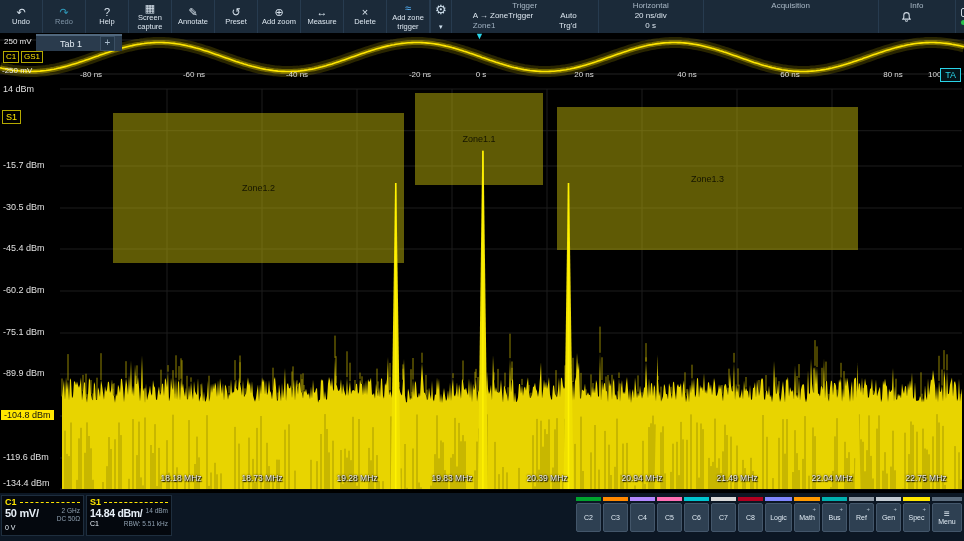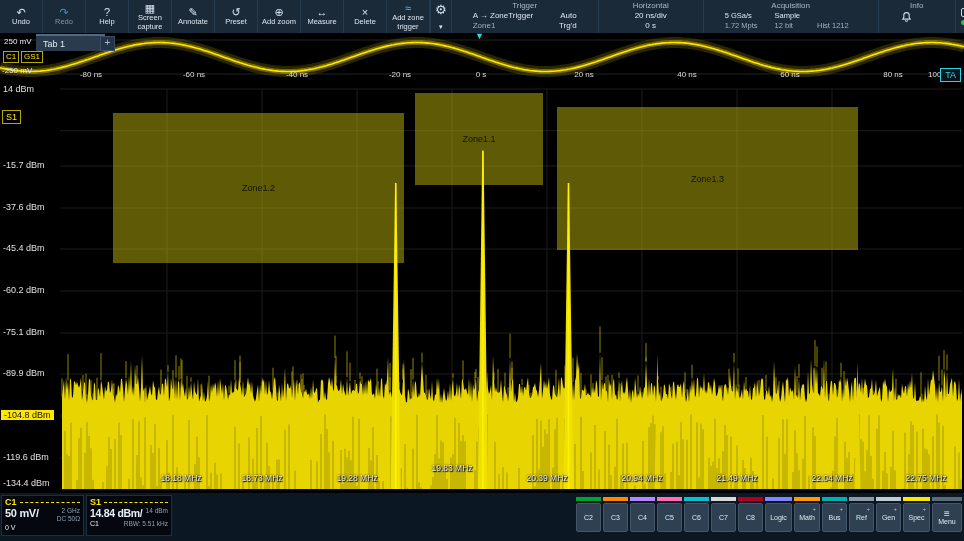--- a/index.html
+++ b/index.html
@@ -25,21 +25,21 @@
   .infocol{}
   .statuscol{display:flex;flex-direction:column;align-items:center;justify-content:center;gap:3px;padding:0 5px;border-left:1px solid #273b4f;}
   .devicon{width:11px;height:7px;border:1px solid #cfd9e3;border-radius:2px;}
   .leds{display:flex;gap:3px;}
   .led{width:5px;height:5px;border-radius:50%;}
   .logo{width:27px;height:27px;margin:3px 4px 3px 2px;border-radius:4px;background:linear-gradient(145deg,#5cb1e2,#1c5fa0);position:relative;overflow:hidden;}
   .logo .bar{position:absolute;width:4px;height:18px;background:#fff;transform:skewX(-22deg);}
   .logo .b1{left:8px;top:4px;} .logo .b2{left:15px;top:4px;}
   
   .tab{position:absolute;left:36px;top:34px;width:62px;height:15px;background:#2a3b4d;border-top:2px solid #51687e;
-       color:#e2ebf3;font-size:9px;display:flex;align-items:center;padding-left:7px;z-index:20;cursor:pointer;}
+       color:#e2ebf3;font-size:9px;display:flex;align-items:center;padding-left:24px;z-index:20;cursor:pointer;}
   .tabadd{position:absolute;left:100px;top:36px;width:13px;height:13px;background:#22344​5;background:#223445;border:1px solid #3a4f63;
        color:#a9bccd;font-size:10px;line-height:11px;text-align:center;z-index:20;cursor:pointer;}
   
   .strip{position:absolute;left:0;top:33px;width:964px;height:50px;background:#000;z-index:5;}
   .vlab{position:absolute;font-size:8px;color:#e8e8e8;z-index:6;}
   .badge{position:absolute;font-size:8px;color:#ffe600;border:1px solid #b5a900;background:#000;padding:0 2px;line-height:10px;z-index:6;}
   .trigmark{position:absolute;color:#2ad4e8;font-size:9px;z-index:7;}
   .tlab{position:absolute;top:37px;width:44px;text-align:center;font-size:8px;color:#dcdcdc;z-index:6;}
   .ta{position:absolute;right:3px;top:35px;border:1px solid #2ad4e8;color:#2ad4e8;font-size:9px;padding:0 4px;line-height:12px;z-index:7;background:#041418;}
   
@@ -142,28 +142,20 @@
         <div class="prow" style="justify-content:center;">
             <span>20 ns/div</span>
           </div>
         <div class="prow" style="justify-content:center;">
             <span>0 s</span>
           </div>
       </div>
 
       <div class="panel" style="width:132px;">
         <div class="ph">Acquisition</div>
-        <div class="acqgrid">
-          <span>5 GSa/s</span>
-          <span>Sample</span>
-          <span></span>
-          <span class="dim">1.72 Mpts</span>
-          <span class="dim">12 bit</span>
-          <span class="dim">Hist 1212</span>
-        </div>
       </div>
 
       <div class="panel infocol" style="width:34px;">
         <div class="ph">Info</div>
         <svg width="13" height="13" viewBox="0 0 24 24">
           <path d="M12 3c-3 0-5 2.2-5 5v4l-1.8 3h13.6L17 12V8c0-2.8-2-5-5-5z" fill="none" stroke="#cfd9e3" stroke-width="2"></path>
           <path d="M10 17a2 2 0 0 0 4 0" fill="none" stroke="#cfd9e3" stroke-width="2"></path>
         </svg>
       </div>
 
@@ -195,21 +187,21 @@
      </svg></div>
     <span class="vlab" style="left:4px;top:4px;">250 mV</span>
     <span class="vlab" style="left:2px;top:33px;">-250 mV</span>
     <span class="badge" style="left:3px;top:18px;">C1</span>
     <span class="badge" style="left:21px;top:18px;">GS1</span>
     <span class="trigmark" style="left:475px;top:-2px;">▼</span>
     <span class="ta">TA</span>
   <span class="tlab" style="left: 69px;">-80 ns</span>
       <span class="tlab" style="left: 172px;">-60 ns</span>
       <span class="tlab" style="left: 275px;">-40 ns</span>
-      <span class="tlab" style="left: 378px; text-align: center;">-20 ns</span>
+      <span class="tlab" style="left: 398px; text-align: center;">-20 ns</span>
       <span class="tlab" style="left: 459px;">0 s</span>
       <span class="tlab" style="left: 562px;">20 ns</span>
       <span class="tlab" style="left: 665px;">40 ns</span>
       <span class="tlab" style="left: 768px;">60 ns</span>
       <span class="tlab" style="left: 871px;">80 ns</span>
       <span class="tlab" style="left: 918px;">100 ns</span>
     </div>
 
   <div class="spec" id="spec">
     <div id="spec-svg">
@@ -248,32 +240,32 @@
           <path d="M654.4,406 L657.4,271.8 L660.4,406 Z" fill="#e8d400"></path>
           <path d="M854.6,406 L857.6,279.8 L860.6,406 Z" fill="#e8d400"></path>
      </svg>
       </div>
     <span class="sbadge">S1</span>
   <div class="zlab" style="left: 258.5px; top: 105px;">Zone1.2</div>
       <div class="zlab" style="left: 479px; top: 56px;">Zone1.1</div>
       <div class="zlab" style="left: 707.5px; top: 95.5px;">Zone1.3</div>
       <span class="ylab" style="top: 1px;">14 dBm</span>
       <span class="ylab" style="top: 77px;">-15.7 dBm</span>
-      <span class="ylab" style="top: 119px;">-37.6 dBm</span>
+      <span class="ylab" style="top: 119px;">-30.5 dBm</span>
       <span class="ylab" style="top: 160px;">-45.4 dBm</span>
       <span class="ylab" style="top: 202px;">-60.2 dBm</span>
       <span class="ylab" style="top: 244px;">-75.1 dBm</span>
       <span class="ylab" style="top: 285px; text-align: right;">-89.9 dBm</span>
       <span class="ylab hl" style="top: 327px; text-align: right;">-104.8 dBm</span>
       <span class="ylab" style="top: 369px;">-119.6 dBm</span>
       <span class="ylab" style="top: 395px;">-134.4 dBm</span>
       <span class="xlab" style="left: 181px; top: 390px;">18.18 MHz</span>
       <span class="xlab" style="left: 262px; top: 390px;">18.73 MHz</span>
       <span class="xlab" style="left: 357px; top: 390px;">19.28 MHz</span>
-      <span class="xlab" style="left: 452px; top: 380px;">19.83 MHz</span>
+      <span class="xlab" style="left: 452px; top: 390px;">19.83 MHz</span>
       <span class="xlab" style="left: 547px; top: 390px;">20.39 MHz</span>
       <span class="xlab" style="left: 642px; top: 390px;">20.94 MHz</span>
       <span class="xlab" style="left: 737px; top: 390px;">21.49 MHz</span>
       <span class="xlab" style="left: 832px; top: 390px;">22.04 MHz</span>
       <span class="xlab" style="left: 926px; top: 390px;">22.75 MHz</span>
     </div>
 
   <div class="bbar">
     <div class="sigbox" style="left:1px;width:83px;">
       <div class="sighead">

